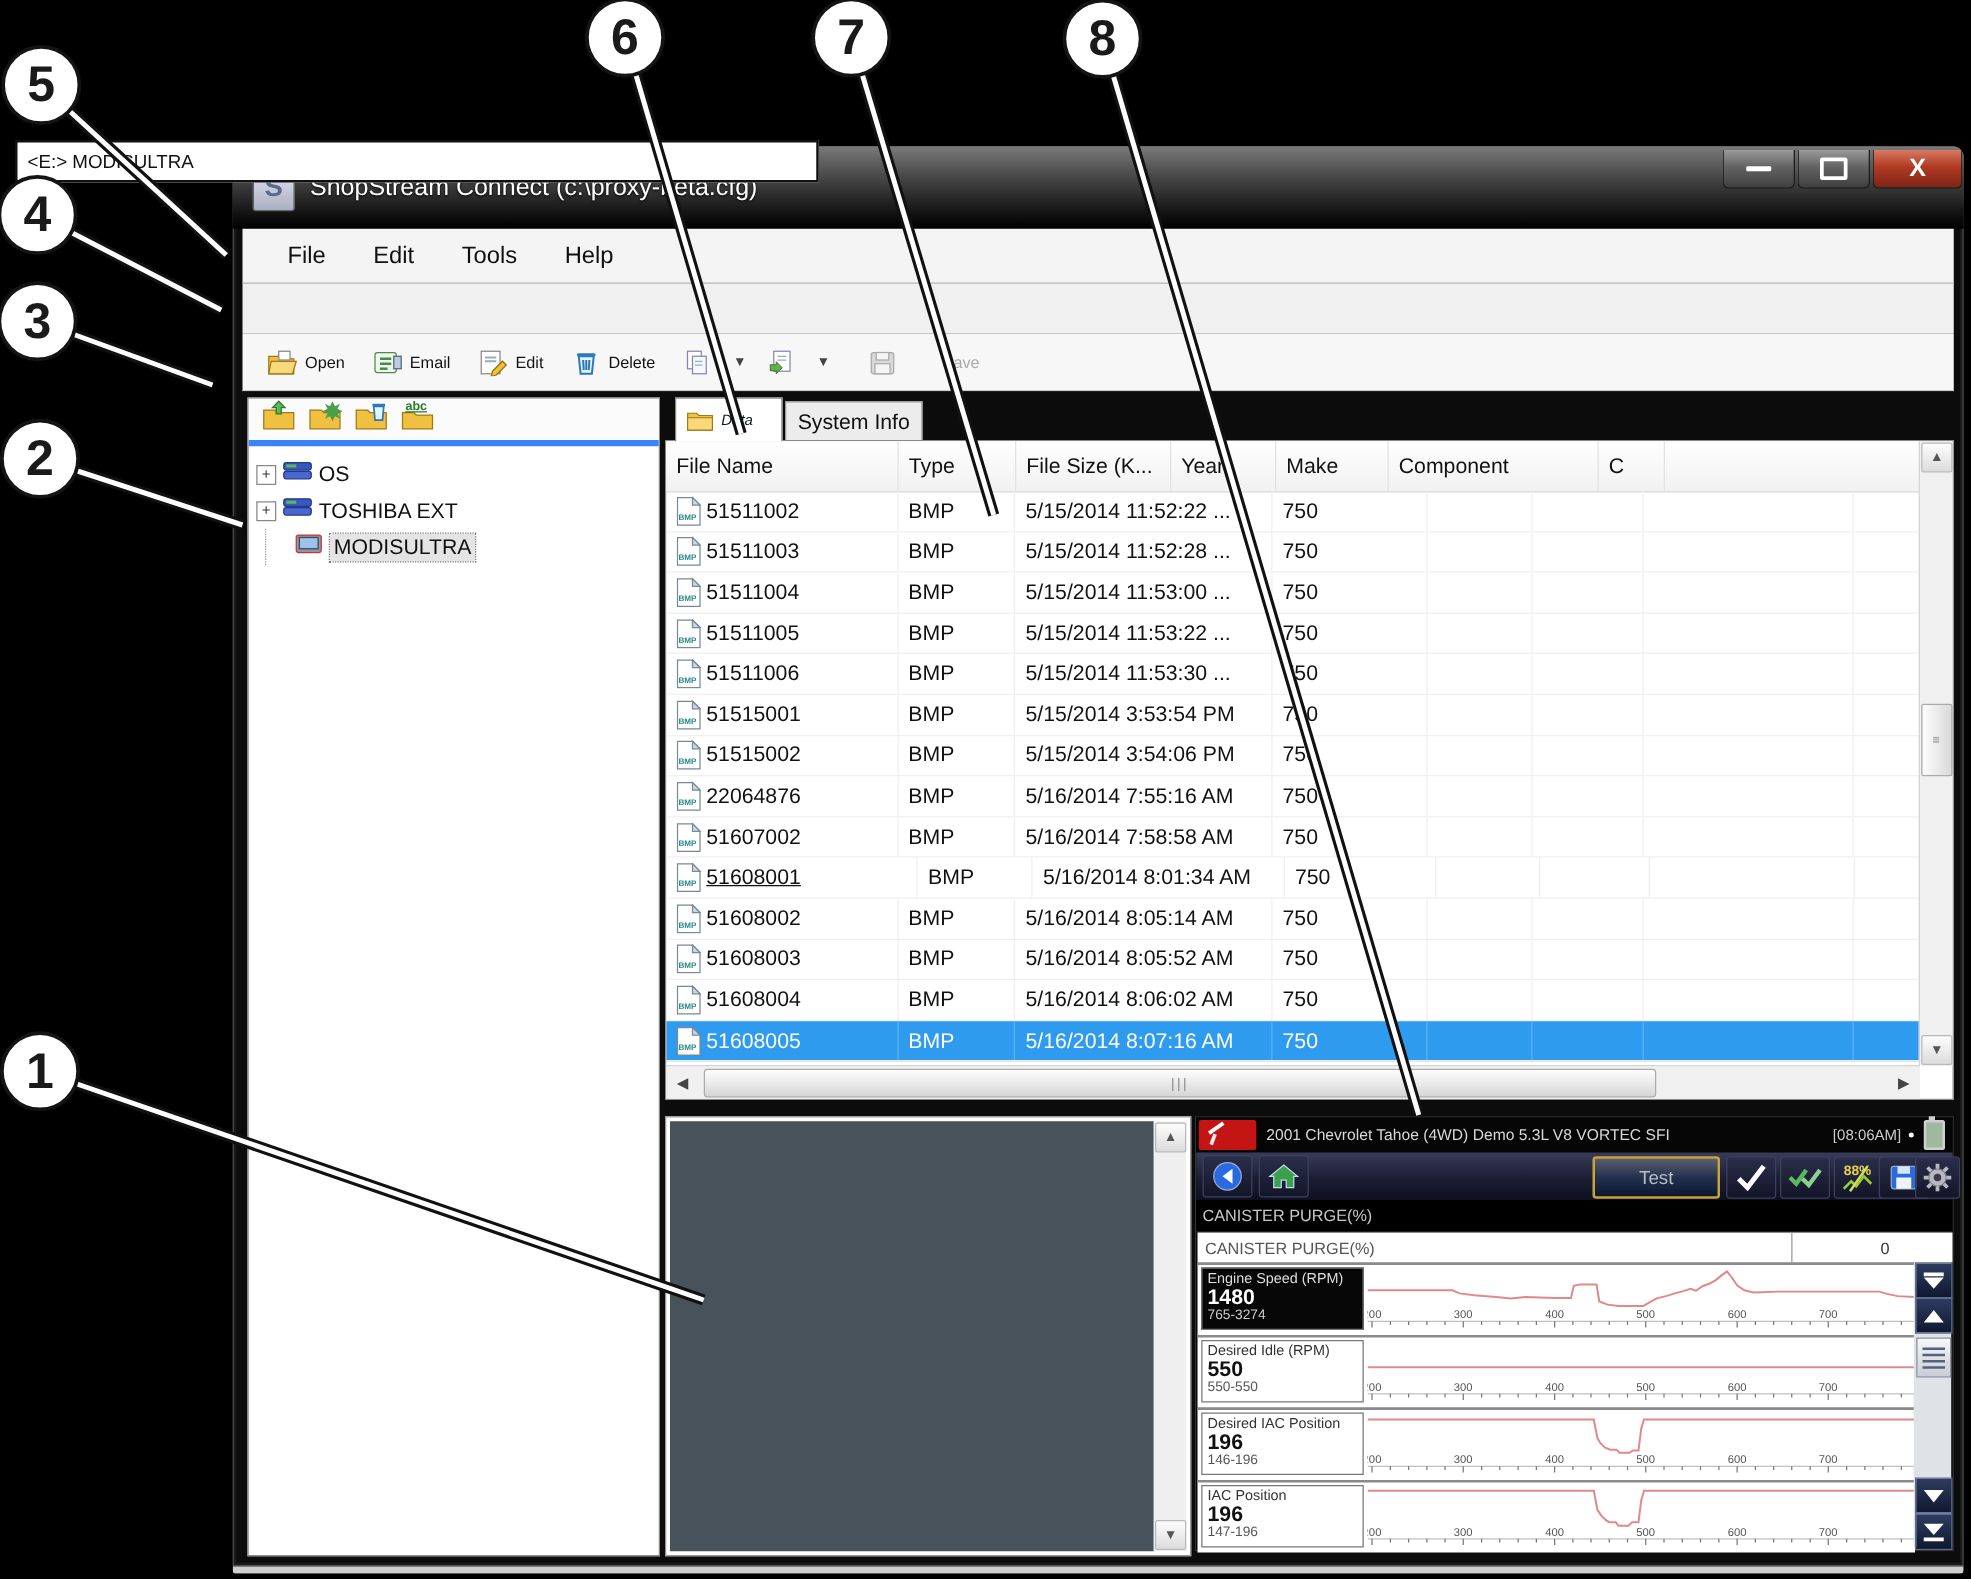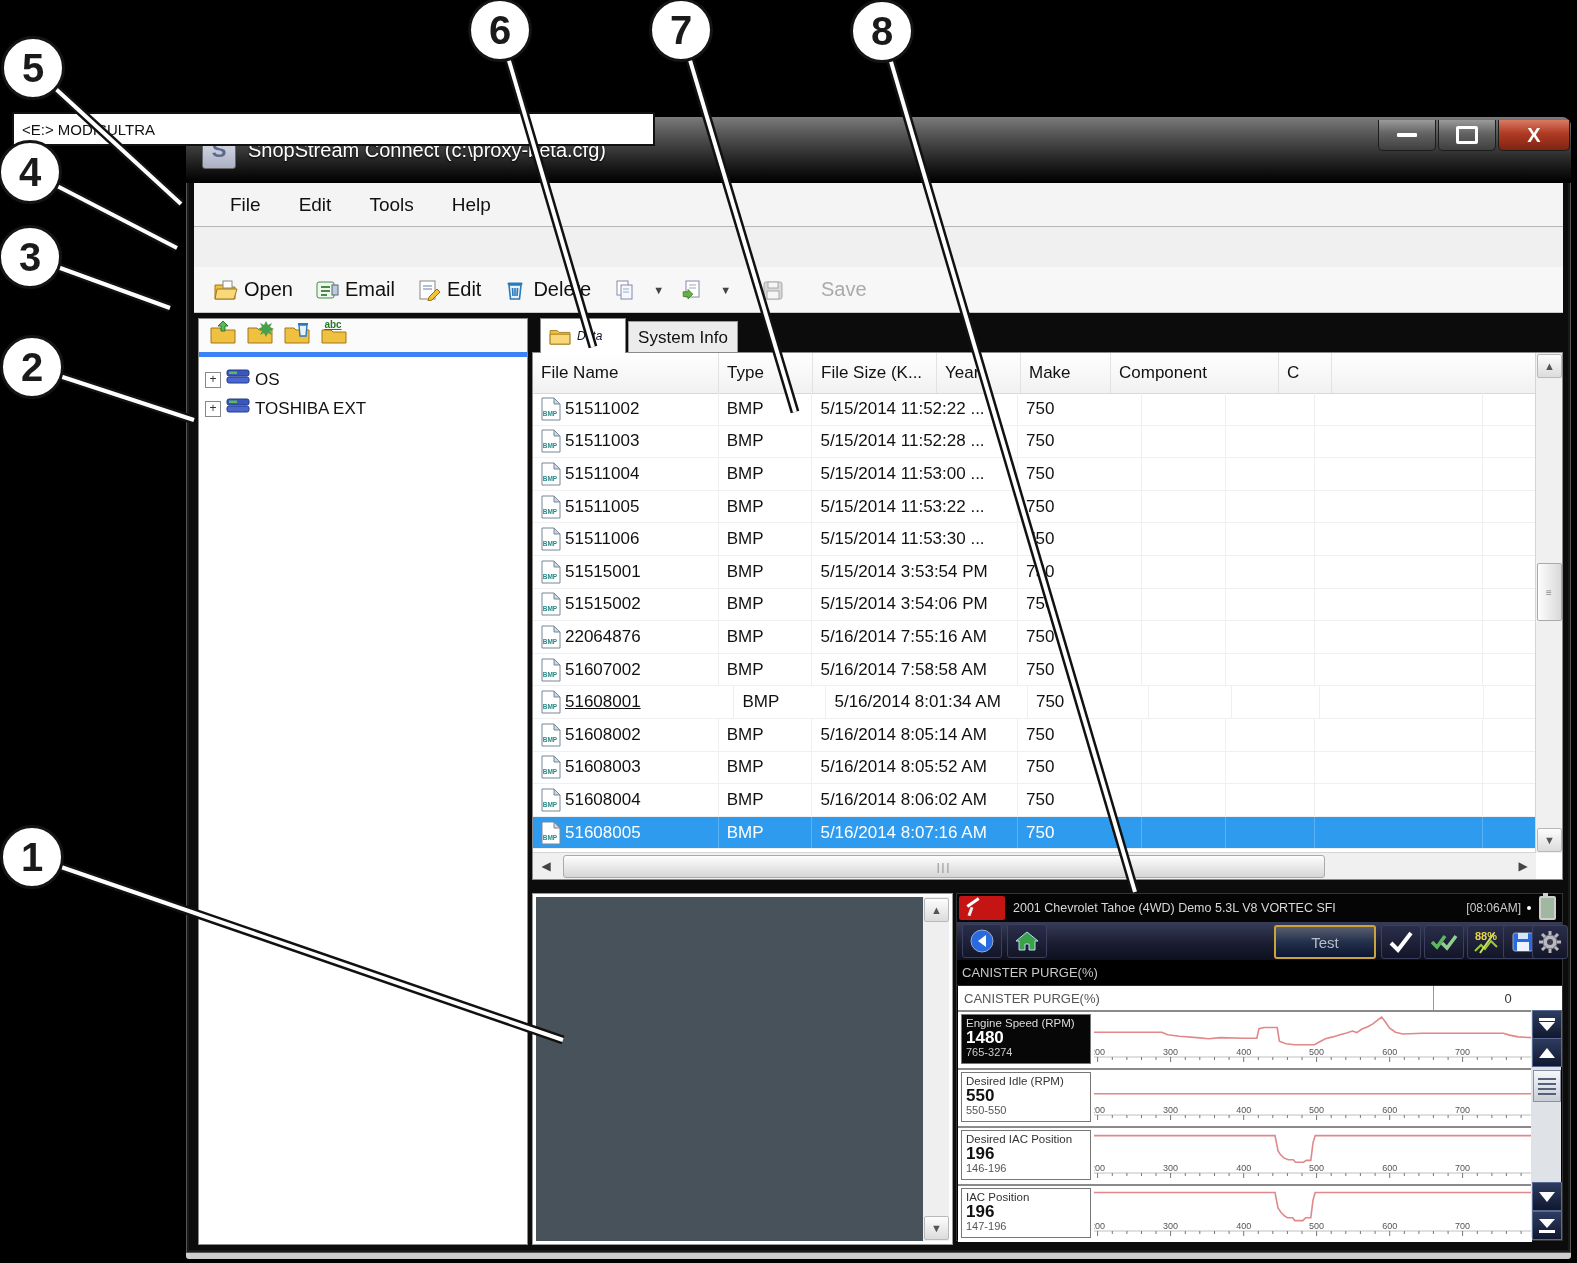--- a/index.html
+++ b/index.html
@@ -30,21 +30,21 @@
        display:flex;align-items:center;gap:38px;padding-left:36px;box-sizing:border-box;}
   .menu-item{font-size:19px;color:#111;}
 
   #address-row{left:8px;top:110px;width:1369px;height:40px;background:#f0f0f0;}
   #address-box{left:12px;top:112px;width:643px;height:34px;background:#fff;border:2px solid #111;
        display:flex;align-items:center;box-sizing:border-box;}
   #address-text{font-size:15px;color:#111;margin-left:8px;}
 
   #toolbar{left:8px;top:150px;width:1369px;height:46px;background:#f7f7f7;border-bottom:1px solid #c8c8c8;
        display:flex;align-items:center;padding-left:12px;box-sizing:border-box;gap:6px;}
-  .tbtn{display:flex;align-items:center;gap:6px;padding:3px 8px;font-size:20px;color:#111;}
+  .tbtn{display:flex;align-items:center;gap:6px;padding:3px 8px;font-size:13px;color:#111;}
   .tbtn.disabled{color:#aaa;}
   .drop{font-size:11px;color:#444;margin:0 2px;}
   .icon16{width:24px;height:22px;display:inline-block;}
 
   #content-bg{left:8px;top:196px;width:1369px;height:926px;background:#0c0c0c;}
 
   
   #tree-panel{left:198px;top:318px;width:330px;height:927px;background:#fff;border:1px solid #8a8a8a;box-sizing:border-box;}
   #tree-toolbar{left:0;top:0;width:100%;height:38px;border-bottom:5px solid #3b82f6;background:#fbfbfb;
        display:flex;align-items:flex-start;gap:9px;padding-left:10px;box-sizing:border-box;}
@@ -271,20 +271,28 @@
           <span class="tree-label"><c:> OS</c:></span>
         </div>
         <div class="tree-row">
           <span class="plusbox">+</span>
           <span><svg width="24" height="18" viewBox="0 0 24 18">
               <rect x="1" y="2" width="22" height="6" rx="2" fill="#3a57c0" stroke="#223a88"></rect>
               <rect x="1" y="9" width="22" height="6" rx="2" fill="#4a66d0" stroke="#223a88"></rect>
               <rect x="3" y="3.5" width="8" height="2.5" fill="#5cb85c"></rect>
             </svg></span>
           <span class="tree-label"><f:> TOSHIBA EXT</f:></span>
+        </div>
+        <div class="tree-row">
+          <span class="tree-indent"></span>
+          <span><svg width="24" height="18" viewBox="0 0 24 18">
+              <rect x="2" y="2" width="20" height="14" rx="2" fill="#8899aa" stroke="#cc3333"></rect>
+              <rect x="4.5" y="4" width="15" height="9" fill="#9cc4e8" stroke="#445"></rect>
+            </svg></span>
+          <span class="tree-label sel"><e:> MODISULTRA</e:></span>
         </div>
       </div>
   </div>
 
   <div id="tab-data" class="abs">
     <svg width="22" height="18" viewBox="0 0 24 20">
         <path d="M1 4 h8 l2 2 h12 v13 h-22 z" fill="#f0c040" stroke="#a07818"></path>
         <path d="M1 8 h22 v11 h-22 z" fill="#f8d878" stroke="#a07818"></path>
       </svg>
     <span>Data</span>

